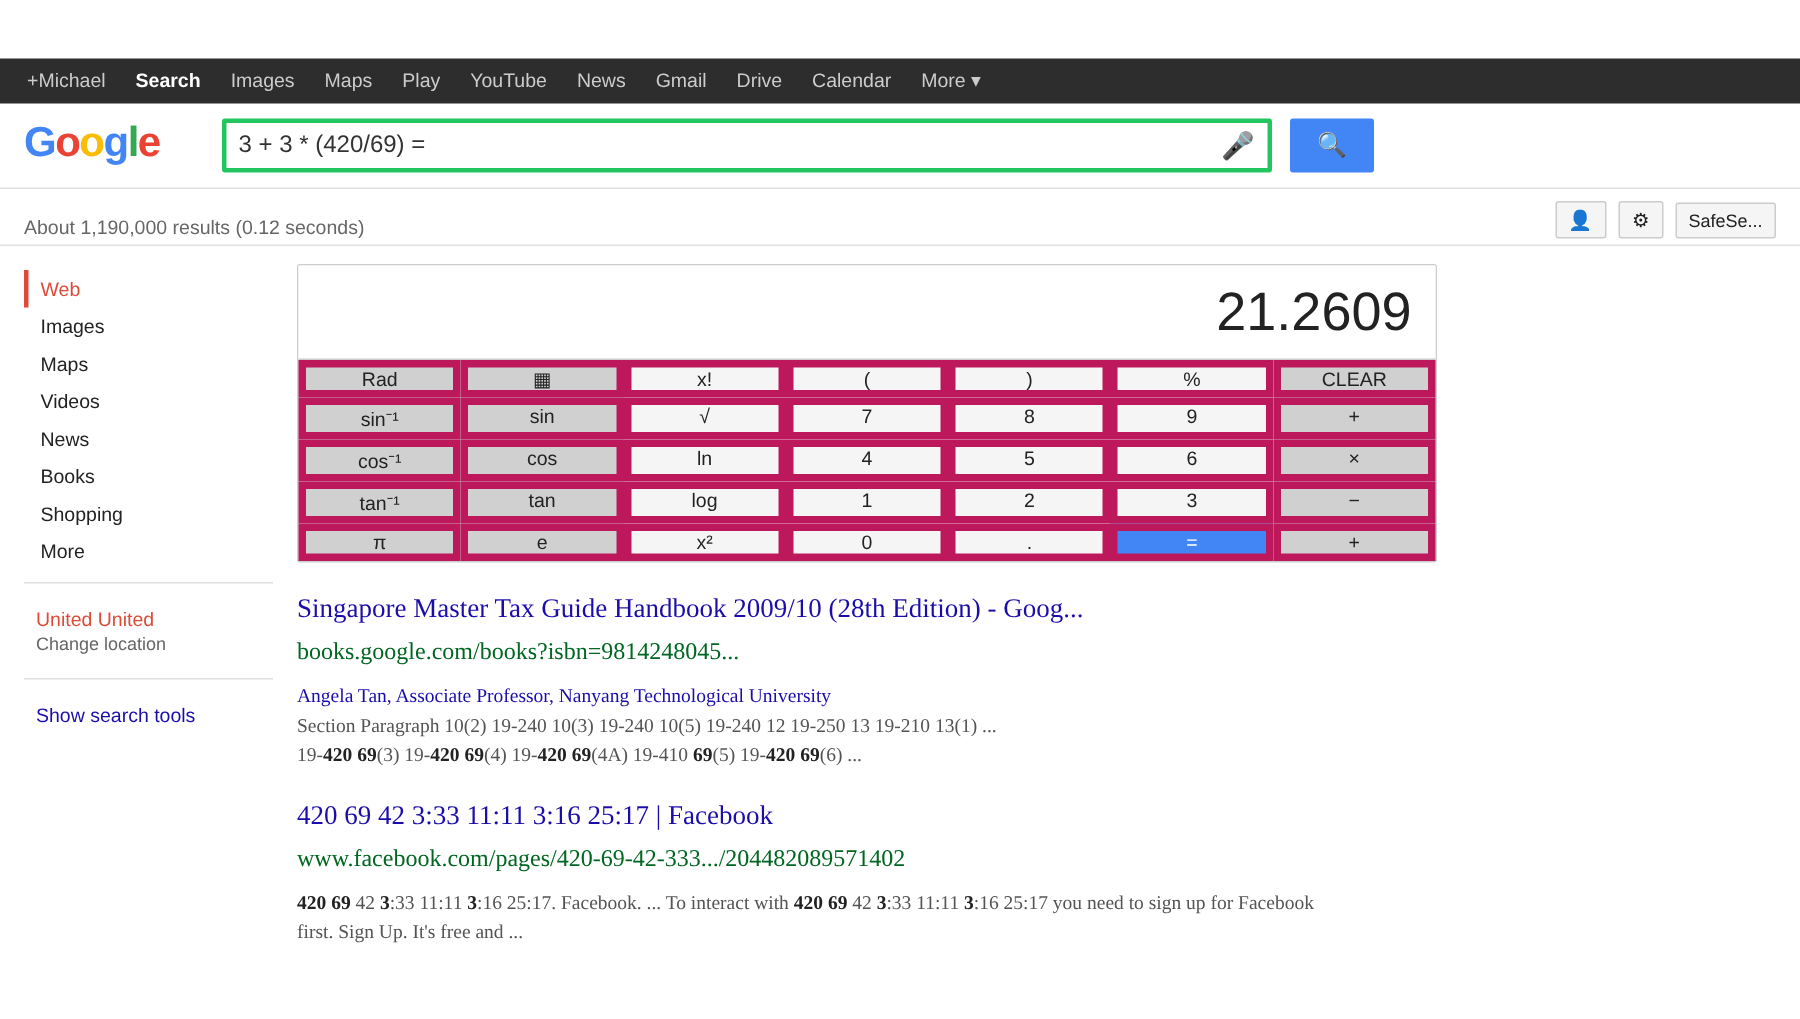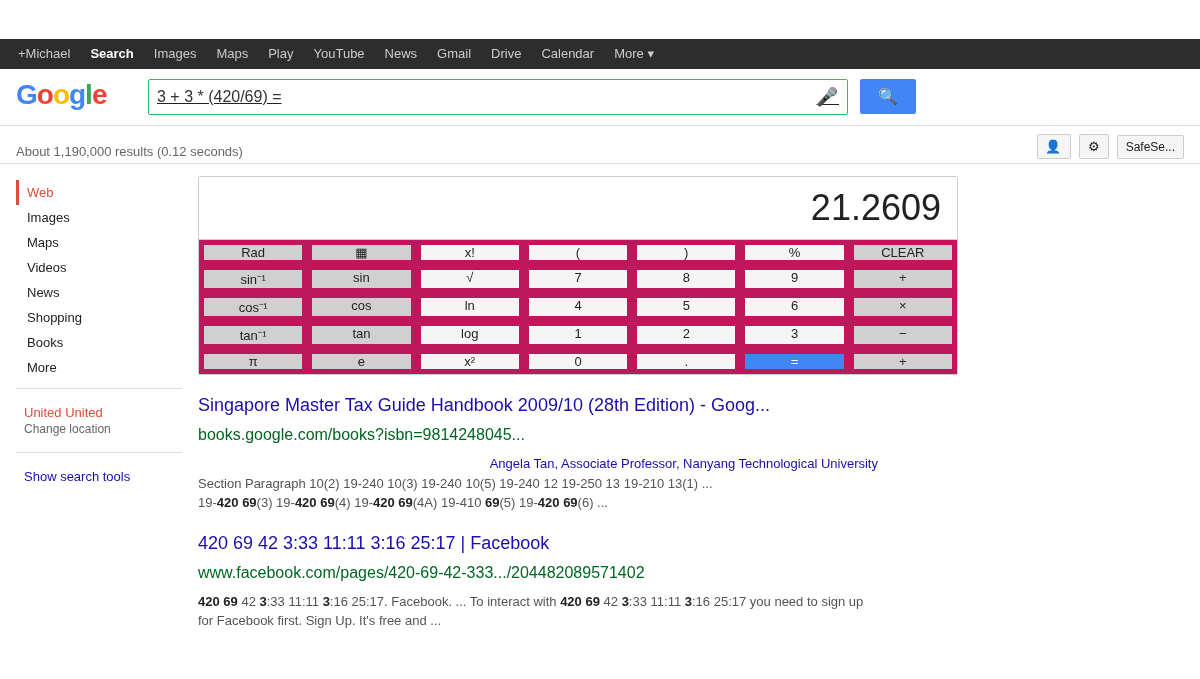--- a/index.html
+++ b/index.html
@@ -38,26 +38,25 @@
       color: #4285f4;
       cursor: pointer;
       letter-spacing: -1px;
       min-width: 120px;
     }
 
     #search-input-wrap {
       flex: 1;
       display: flex;
       align-items: center;
-      border: 1px solid #22c55e;
+      border: 3px solid #22c55e;
       border-radius: 2px;
       padding: 0 8px;
       height: 36px;
       max-width: 700px;
-      text-decoration: underline;
     }
     #search-input {
       flex: 1;
       border: none;
       outline: none;
       font-size: 16px;
       color: #333;
       background: transparent;
     }
     #mic-icon {
@@ -182,21 +181,21 @@
       text-align: center;
       cursor: pointer;
       font-size: 13px;
       color: #222;
       user-select: none;
     }
     .calc-btn.dark { background: #d0d0d0; }
     .calc-btn.blue { background: #4285f4; color: #fff; }
 
     
-    .result-item { margin-bottom: 20px; max-width: 680px; }
+    .result-item { margin-bottom: 20px; max-width: 680px; font-family: Liberation Serif, serif; }
     .result-title a {
       color: #1a0dab;
       font-size: 18px;
       text-decoration: none;
       cursor: pointer;
     }
     .result-url { color: #006621; font-size: 16px; margin: 10px 0; }
     .result-snippet { color: #545454; font-size: 13px; line-height: 1.5; }
     .result-snippet strong { font-weight: bold; color: #222; }
   </style>
@@ -240,22 +239,22 @@
 </div>
 
 <div id="main">
 
   <div id="sidebar">
     <div class="sidebar-tab active">Web</div>
     <div class="sidebar-tab">Images</div>
     <div class="sidebar-tab">Maps</div>
     <div class="sidebar-tab">Videos</div>
     <div class="sidebar-tab">News</div>
+    <div class="sidebar-tab">Books</div>
     <div class="sidebar-tab">Shopping</div>
-    <div class="sidebar-tab">Books</div>
     <div class="sidebar-tab">More</div>
     <div class="sidebar-divider"></div>
     <div class="sidebar-location">United United</div>
     <div class="sidebar-change">Change location</div>
     <div class="sidebar-divider"></div>
     <div class="sidebar-tools">Show search tools</div>
   </div>
 
   <div id="content">
 
@@ -305,21 +304,21 @@
       </div>
     </div>
 
     <div id="search-results">
 
       <div class="result-item">
         <div class="result-title">
           <a href="#">Singapore Master Tax Guide Handbook 2009/10 (28th Edition) - Goog...</a>
         </div>
         <div class="result-url">books.google.com/books?isbn=9814248045...</div>
-        <div class="result-snippet" style="color:#1a0dab;text-align:right;">Angela Tan, Associate Professor, Nanyang Technological University</div>
+        <div class="result-snippet" style="color:#1a0dab;">Angela Tan, Associate Professor, Nanyang Technological University</div>
         <div class="result-snippet">
           Section Paragraph 10(2) 19-240 10(3) 19-240 10(5) 19-240 12 19-250 13 19-210 13(1) ...<br>
           19-<strong>420</strong> <strong>69</strong>(3) 19-<strong>420</strong> <strong>69</strong>(4) 19-<strong>420</strong> <strong>69</strong>(4A) 19-410 <strong>69</strong>(5) 19-<strong>420</strong> <strong>69</strong>(6) ...
         </div>
       </div>
 
       <div class="result-item">
         <div class="result-title">
           <a href="#">420 69 42 3:33 11:11 3:16 25:17 | Facebook</a>
         </div>

